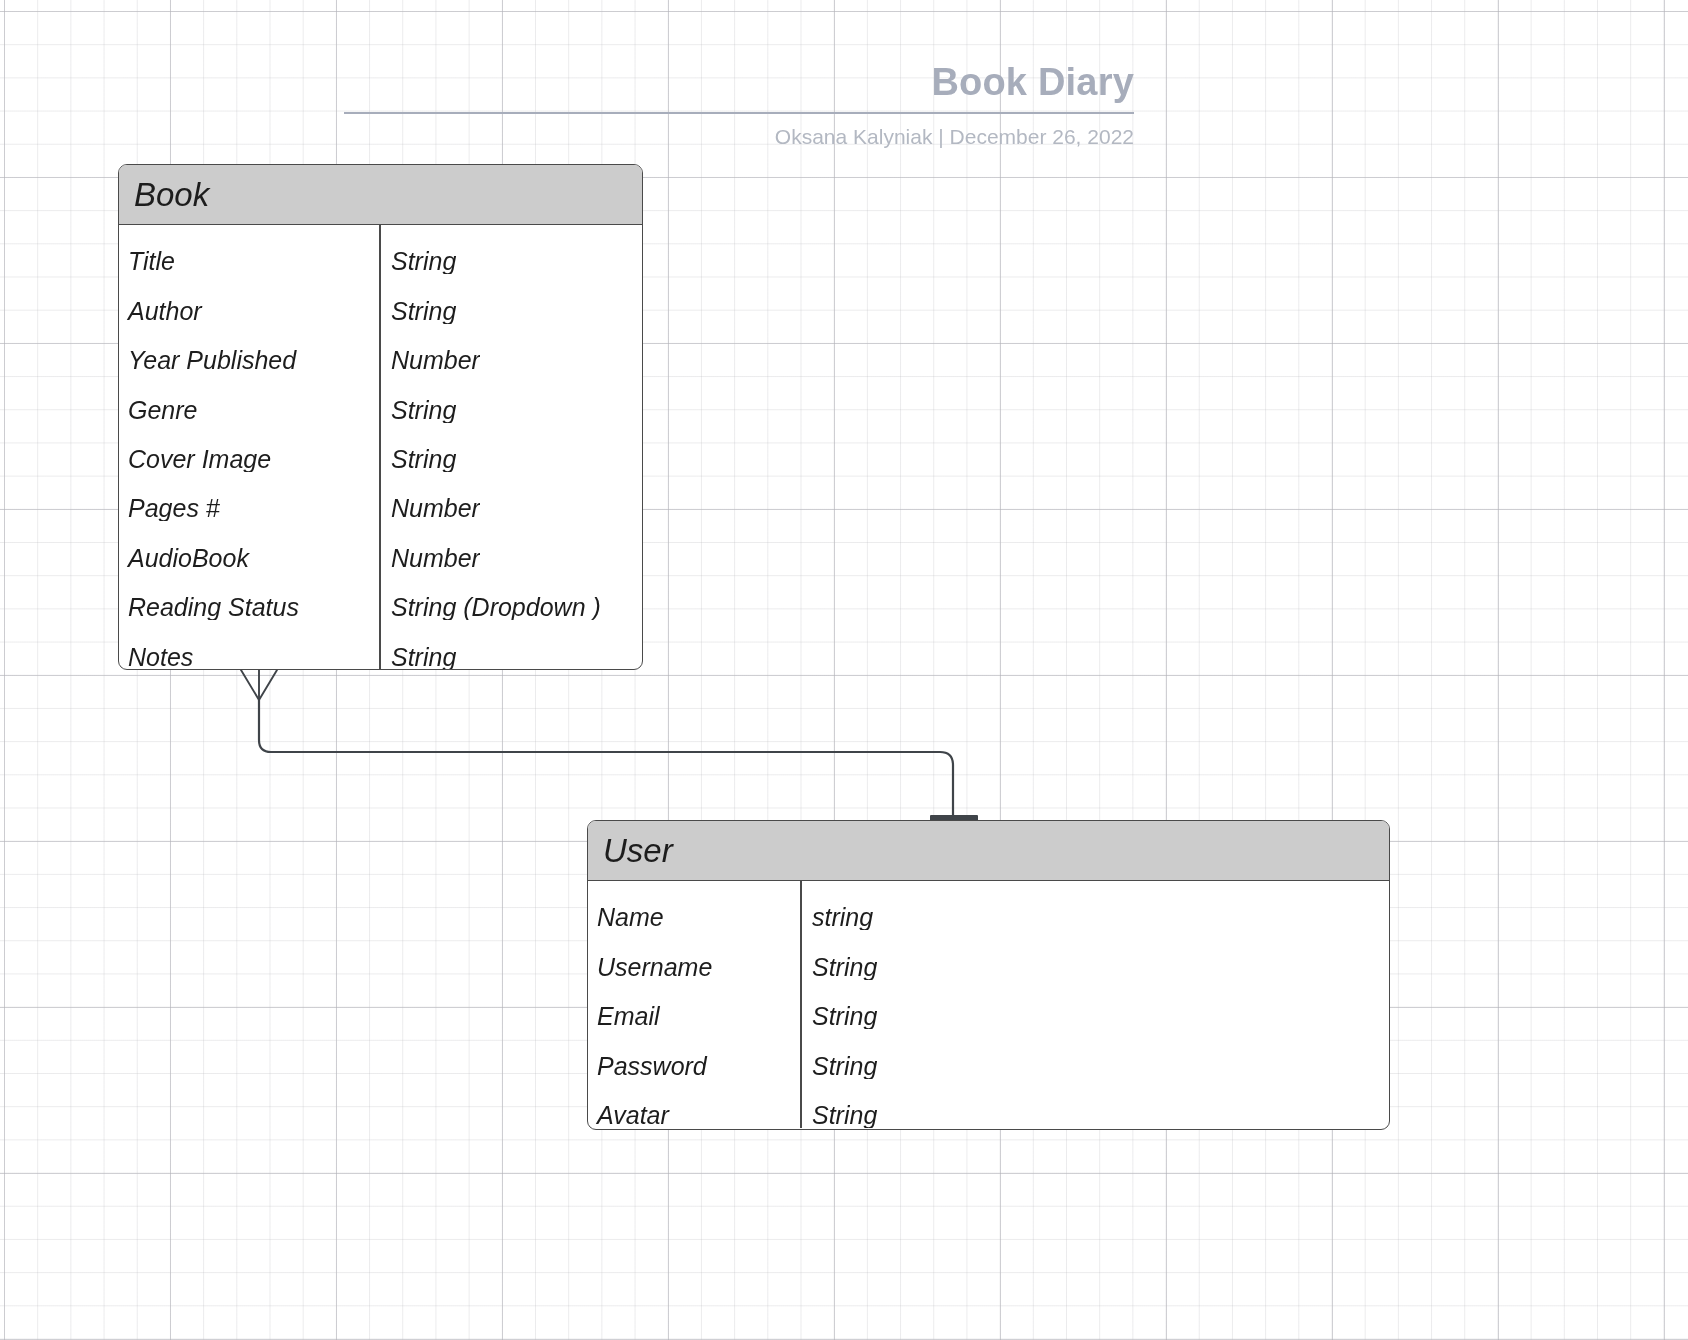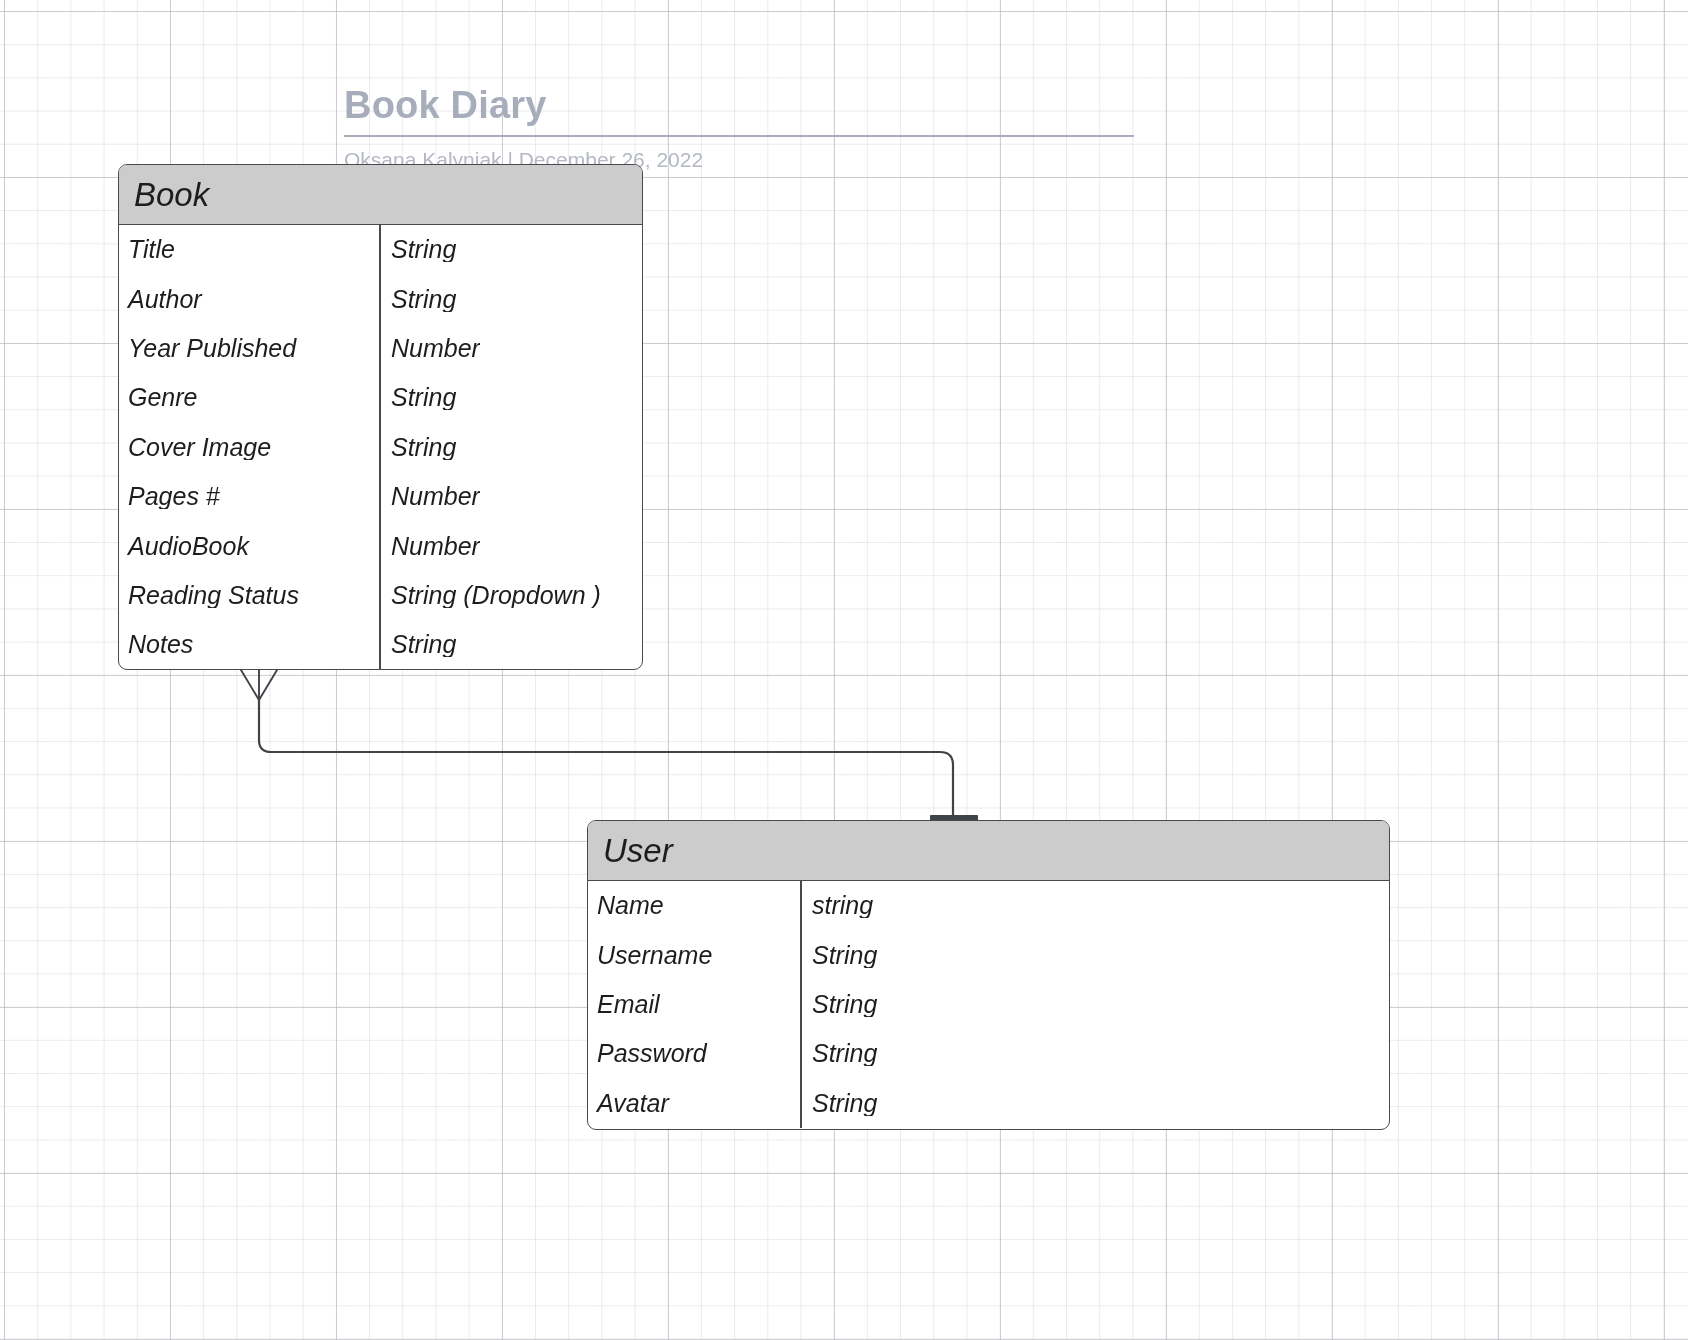--- a/index.html
+++ b/index.html
@@ -26,22 +26,21 @@
     background-position: 4px 11px, 4px 11px, 4px 11px, 4px 11px;
     font-family: "Liberation Sans", sans-serif;
   }
 
   
   #title-block {
     position: absolute;
     left: 344px;
     top: 58px;
     width: 790px;
-    text-align: left;
-    margin-top: 23px;
+    text-align: right;
   }
   #doc-title {
     font-family: "Liberation Sans", sans-serif;
     font-size: 38px;
     font-weight: bold;
     color: #a7adbb;
     letter-spacing: 0.2px;
     line-height: 48px;
     white-space: nowrap;
   }
@@ -89,21 +88,21 @@
   }
   .col-divider {
     position: absolute;
     top: 0;
     bottom: 0;
     width: 1.6px;
     background: #4a4a4a;
   }
   .attr-row {
     display: flex;
-    align-items: center;
+    align-items: flex-end;
     box-sizing: border-box;
   }
   .attr-name, .attr-type {
     font-family: "Liberation Sans", sans-serif;
     font-style: italic;
     font-size: 25px;
     color: #1d1d1d;
     line-height: 1;
     box-sizing: border-box;
     white-space: nowrap;

